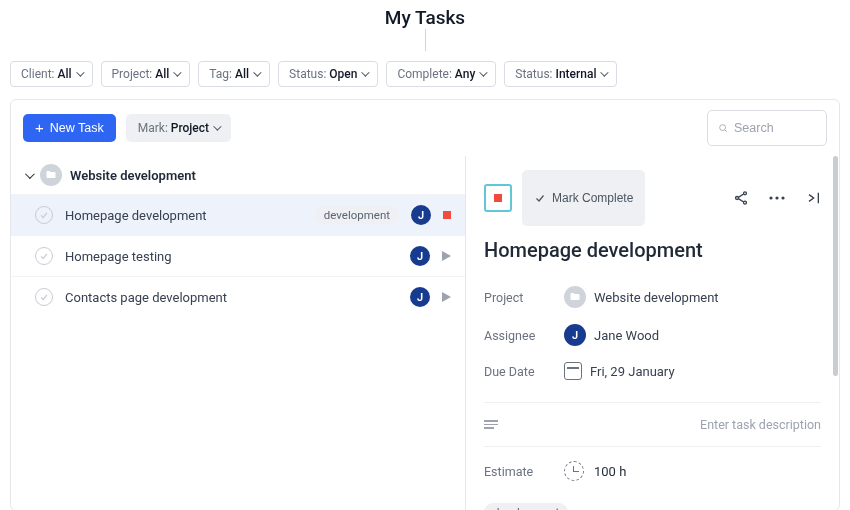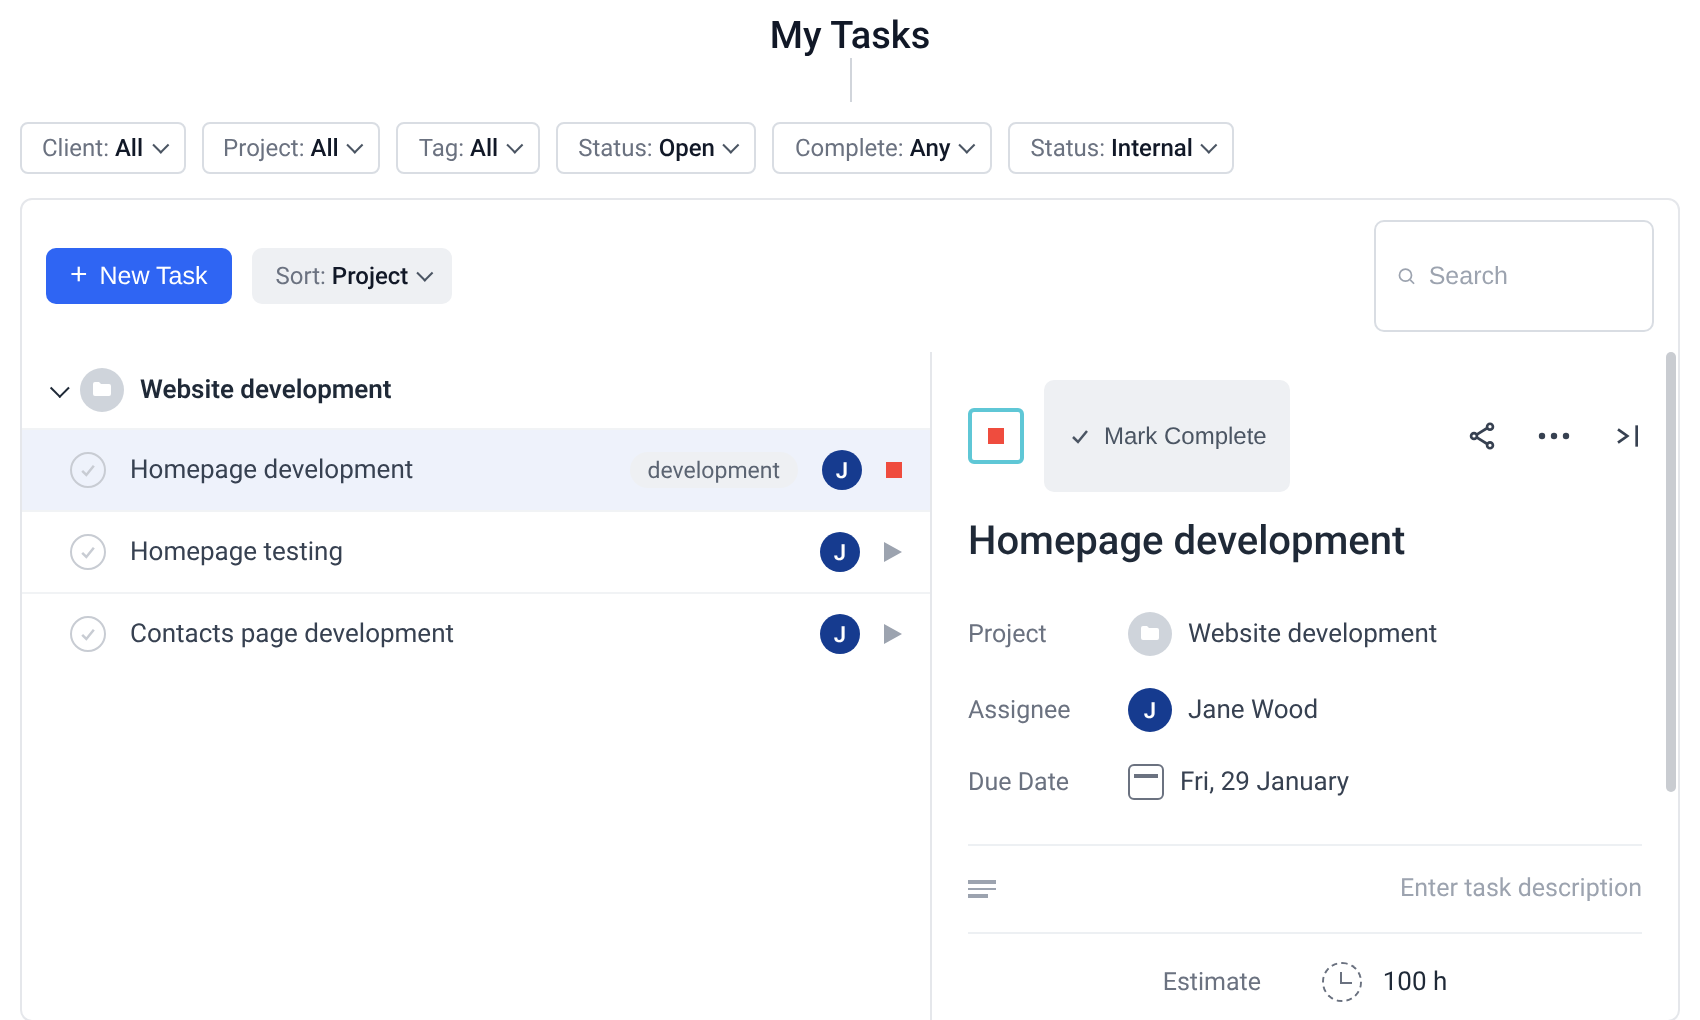--- a/index.html
+++ b/index.html
@@ -116,22 +116,22 @@
     align-items: center;
     cursor: pointer;
   }
   .sort-pill b { color: #111827; font-weight: 500; margin-left: 3px; }
   .search-wrap {
     margin-left: auto;
     display: flex;
     align-items: center;
     border: 1px solid #d9dde3;
     border-radius: 5px;
-    padding: 20px 10px;
-    width: 140px;
+    padding: 10px 10px;
+    width: 120px;
     color: #9ca3af;
   }
   .search-wrap input {
     border: none;
     outline: none;
     font-size: 12.5px;
     width: 100%;
     margin-left: 6px;
     color: #374151;
   }
@@ -304,21 +304,21 @@
     justify-content:space-between;
   }
   .lines-icon {
     width:14px; display:flex; flex-direction:column; gap:2px;
   }
   .lines-icon span { height:1.6px; background:#9ca3af; }
   .est-row {
     margin-top: 14px;
     padding-top: 14px;
     border-top:1px solid #edf0f3;
-    display:flex; align-items:center;justify-content:center;
+    display:flex; align-items:center;
   }
   .clock-dashed {
     width:20px; height:20px; border-radius:50%;
     border:1.5px dashed #6b7280;
     position:relative;
     margin-right:10px;
   }
   .clock-dashed::after {
     content:""; position:absolute;
     left:50%; top:50%;
@@ -374,21 +374,21 @@
 </div>
 
 <div class="panel">
 
   <div class="toolbar">
     <button class="btn-primary">
       <span class="plus">+</span>
       <span>New Task</span>
     </button>
     <div class="sort-pill">
-      <span>Sort:</span>
+      <span>Mark:</span>
       <b>Project</b>
       <span class="chev-sm"></span>
     </div>
     <div class="search-wrap">
       <svg class="mag" viewBox="0 0 24 24" fill="none" stroke="#9ca3af" stroke-width="2">
         <circle cx="11" cy="11" r="7"></circle>
           <line x1="21" y1="21" x2="16.5" y2="16.5"></line>
       </svg>
       <input type="text" placeholder="Search" style="">
     </div>

